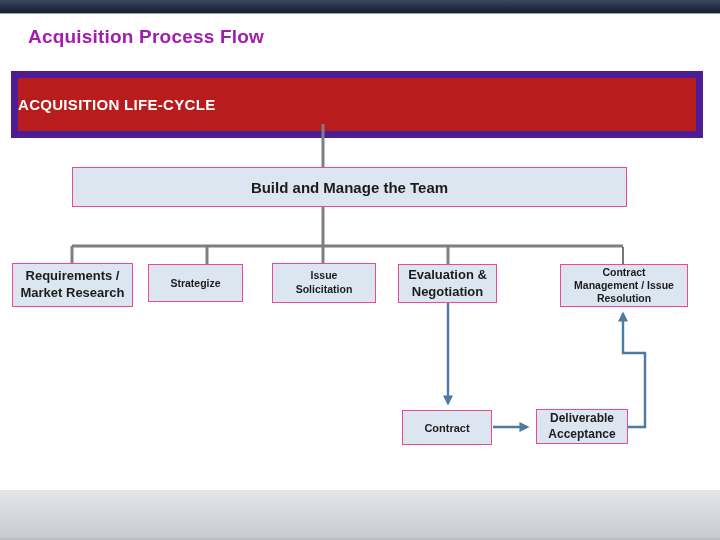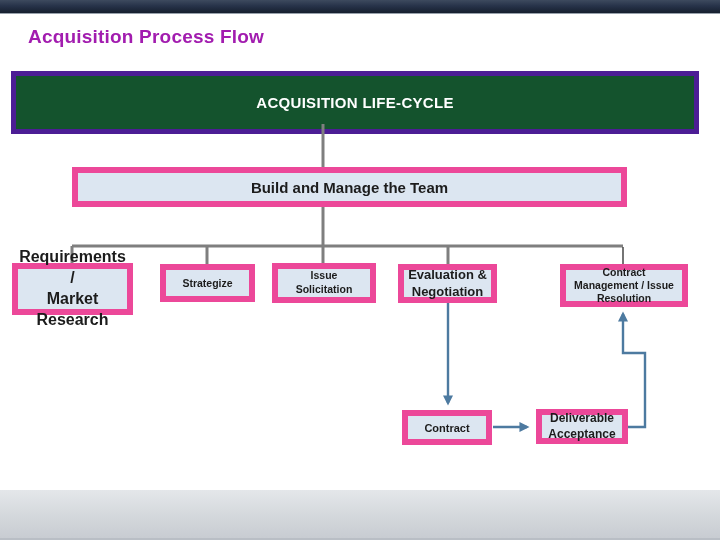--- a/index.html
+++ b/index.html
@@ -4,29 +4,29 @@
 <style>
   html,body{margin:0;padding:0;background:#fff;}
   .slide{position:relative;width:720px;height:540px;background:#ffffff;overflow:hidden;
          font-family:"Liberation Sans",sans-serif;}
   .topbar{position:absolute;left:0;top:0;width:720px;height:13px;
           background:linear-gradient(#3d4a5e 0%,#27334a 45%,#161f2e 100%);
           border-bottom:1px solid #98a1ac;}
   .page-title{position:absolute;left:28px;top:26px;font-size:19px;font-weight:bold;
               color:#a21caf;letter-spacing:.2px;}
   .lifecycle-bar{position:absolute;left:11px;top:71px;width:678px;height:53px;
-                 background:#14532d;border:5px solid #4c1d95;display:flex;
-                 align-items:center;justify-content:center;}
+                 background:#b91c1c;border:7px solid #4c1d95;display:flex;
+                 align-items:center;}
   .lifecycle-bar span{color:#ffffff;font-weight:bold;font-size:15px;letter-spacing:.3px;}
-  .box{position:absolute;background:#dce6f1;border:6px solid #ec4899;display:flex;
+  .box{position:absolute;background:#dce6f1;border:1px solid #ec4899;display:flex;
        align-items:center;justify-content:center;text-align:center;
        color:#1c1c1c;font-weight:bold;white-space:pre-line;box-sizing:border-box;}
   .team-box{left:72px;top:167px;width:555px;height:40px;font-size:15px;}
-  .stage-req{left:12px;top:263px;width:121px;height:52px;font-size:16px;line-height:1.3;text-align:center;}
-  .stage-str{left:160px;top:264px;width:95px;height:38px;font-size:10.5px;}
+  .stage-req{left:12px;top:263px;width:121px;height:44px;font-size:13px;line-height:1.3;text-align:center;}
+  .stage-str{left:148px;top:264px;width:95px;height:38px;font-size:10.5px;}
   .stage-iss{left:272px;top:263px;width:104px;height:40px;font-size:10.5px;line-height:1.3;}
   .stage-eva{left:398px;top:264px;width:99px;height:39px;font-size:13px;line-height:1.3;}
   .stage-cmg{left:560px;top:264px;width:128px;height:43px;font-size:10.5px;line-height:1.25;}
   .contract-box{left:402px;top:410px;width:90px;height:35px;font-size:11px;}
   .deliv-box{left:536px;top:409px;width:92px;height:35px;font-size:12px;line-height:1.3;}
   .connectors{position:absolute;left:0;top:0;width:720px;height:540px;pointer-events:none;}
   .footer{position:absolute;left:0;top:490px;width:720px;height:50px;
           background:linear-gradient(#e4e7ea 0%,#d3d7db 55%,#c7cbd1 100%);
           box-shadow:inset 0 -2px 0 #b9bec5;}
 </style>

